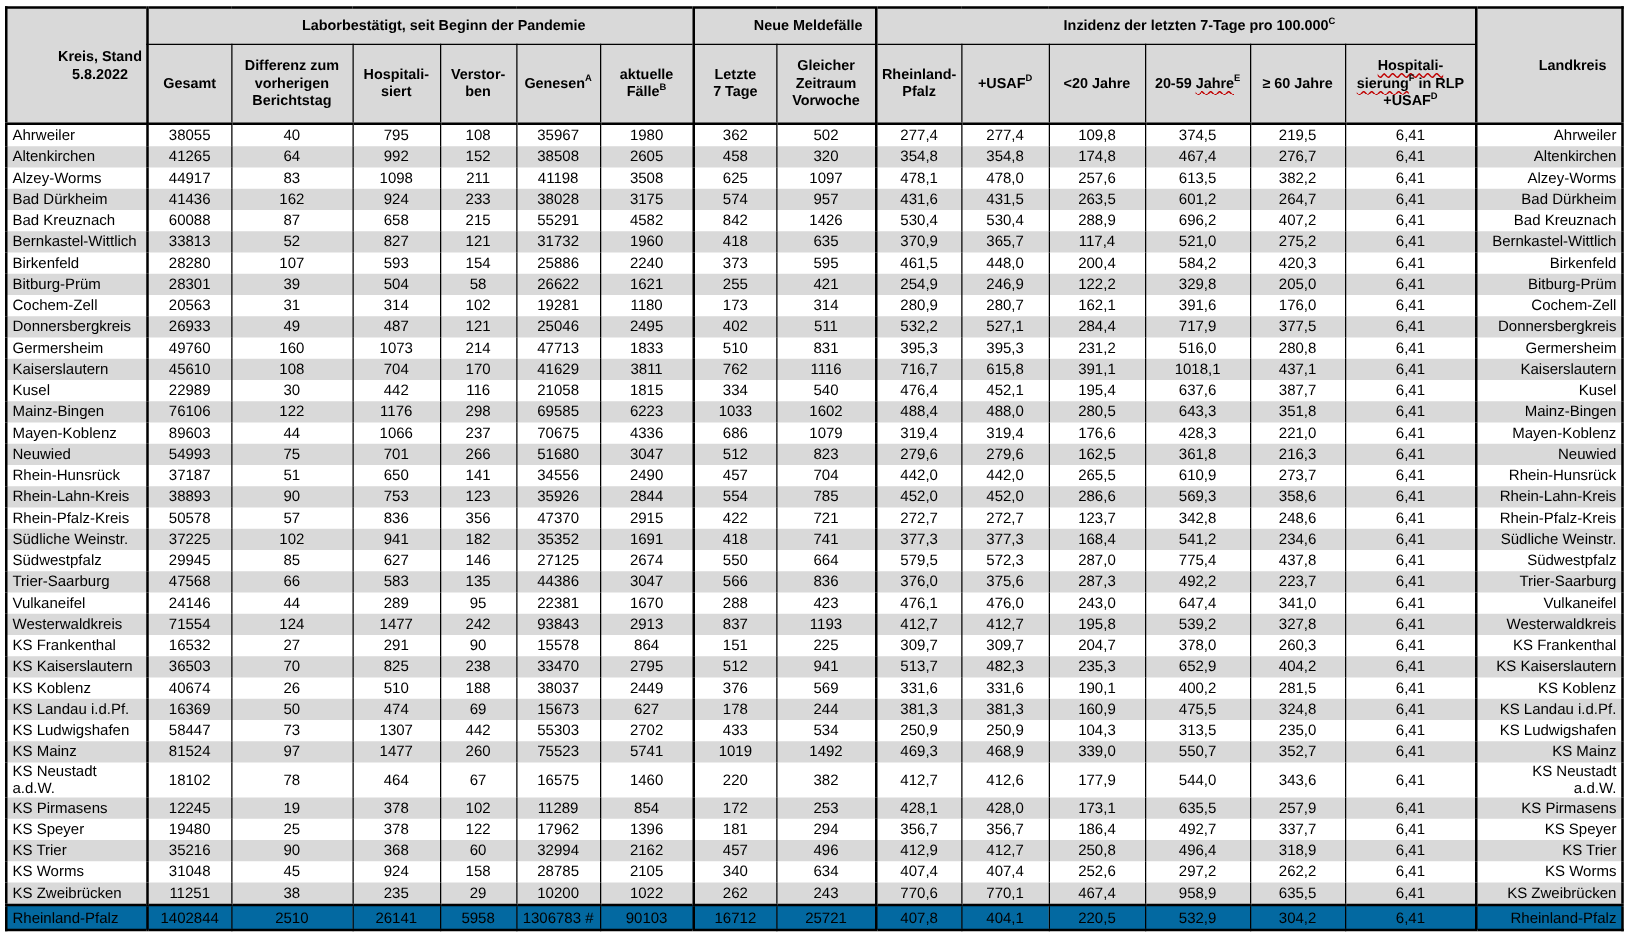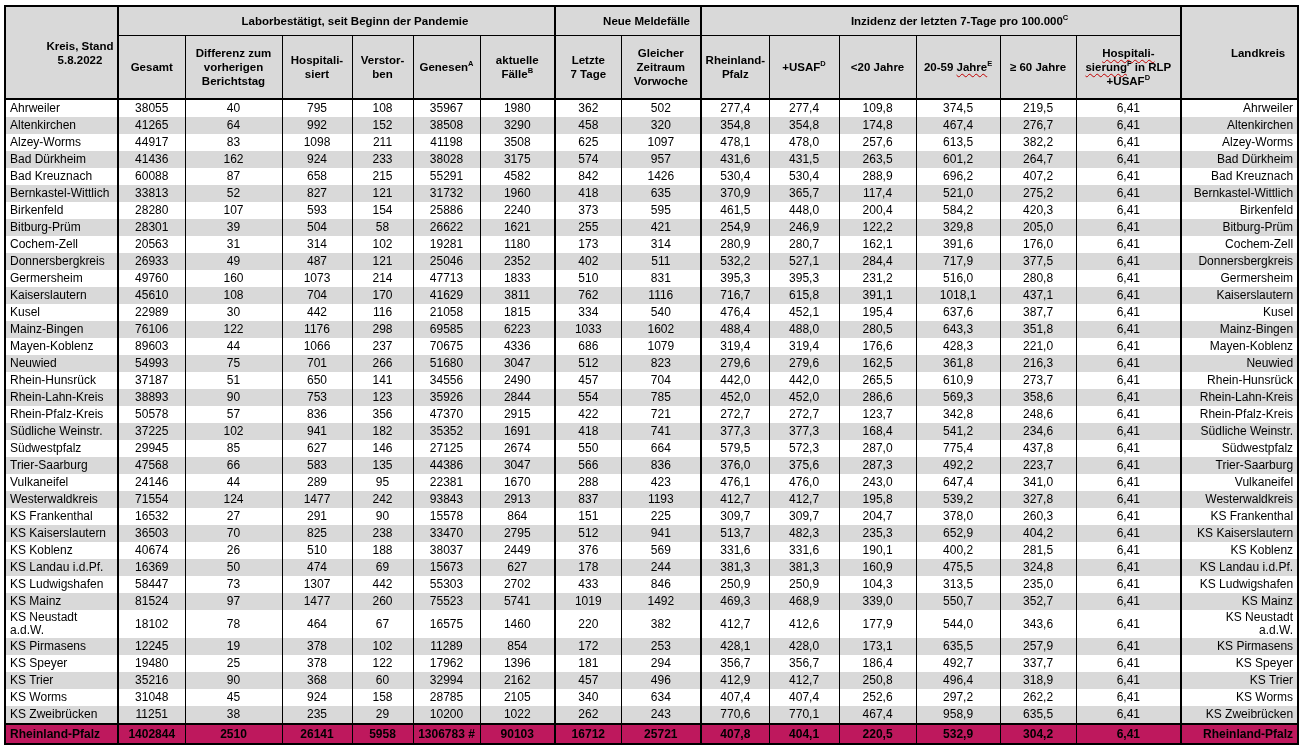--- a/index.html
+++ b/index.html
@@ -45,22 +45,22 @@
     line-height:13px;
     padding:1px 2px;
     vertical-align:middle;
     height:15px;
   }
   tbody tr{height:17px;}
   tbody tr:nth-child(even){background:var(--stripe-bg);}
   tfoot tr{height:20px;}
   tfoot td{
     border-top:2px solid var(--border);
-    font-weight:bold;
-    background:#be185d;
+    font-weight:normal;
+    background:#0369a1;
   }
   td.kreis{text-align:left;padding-left:4px;}
   td.num{text-align:center;}
   td.landkreis{text-align:right;padding-right:4px;}
   sup{font-size:7.5px;vertical-align:super;line-height:0;}
   .sp{
     text-decoration:underline;
     text-decoration-style:wavy;
     text-decoration-color:var(--misspell);
     text-decoration-thickness:1px;
@@ -134,21 +134,21 @@
           <td class="num thick-r">6,41</td>
           <td class="landkreis">Ahrweiler</td>
         </tr>
         <tr>
           <td class="kreis thick-r">Altenkirchen</td>
           <td class="num">41265</td>
           <td class="num">64</td>
           <td class="num">992</td>
           <td class="num">152</td>
           <td class="num">38508</td>
-          <td class="num thick-r">3290</td>
+          <td class="num thick-r">2605</td>
           <td class="num">458</td>
           <td class="num thick-r">320</td>
           <td class="num">354,8</td>
           <td class="num">354,8</td>
           <td class="num">174,8</td>
           <td class="num">467,4</td>
           <td class="num">276,7</td>
           <td class="num thick-r">6,41</td>
           <td class="landkreis">Altenkirchen</td>
         </tr>
@@ -278,21 +278,21 @@
           <td class="num thick-r">6,41</td>
           <td class="landkreis">Cochem-Zell</td>
         </tr>
         <tr>
           <td class="kreis thick-r">Donnersbergkreis</td>
           <td class="num">26933</td>
           <td class="num">49</td>
           <td class="num">487</td>
           <td class="num">121</td>
           <td class="num">25046</td>
-          <td class="num thick-r">2352</td>
+          <td class="num thick-r">2495</td>
           <td class="num">402</td>
           <td class="num thick-r">511</td>
           <td class="num">532,2</td>
           <td class="num">527,1</td>
           <td class="num">284,4</td>
           <td class="num">717,9</td>
           <td class="num">377,5</td>
           <td class="num thick-r">6,41</td>
           <td class="landkreis">Donnersbergkreis</td>
         </tr>
@@ -622,21 +622,21 @@
         </tr>
         <tr>
           <td class="kreis thick-r">KS Ludwigshafen</td>
           <td class="num">58447</td>
           <td class="num">73</td>
           <td class="num">1307</td>
           <td class="num">442</td>
           <td class="num">55303</td>
           <td class="num thick-r">2702</td>
           <td class="num">433</td>
-          <td class="num thick-r">846</td>
+          <td class="num thick-r">534</td>
           <td class="num">250,9</td>
           <td class="num">250,9</td>
           <td class="num">104,3</td>
           <td class="num">313,5</td>
           <td class="num">235,0</td>
           <td class="num thick-r">6,41</td>
           <td class="landkreis">KS Ludwigshafen</td>
         </tr>
         <tr>
           <td class="kreis thick-r">KS Mainz</td>

